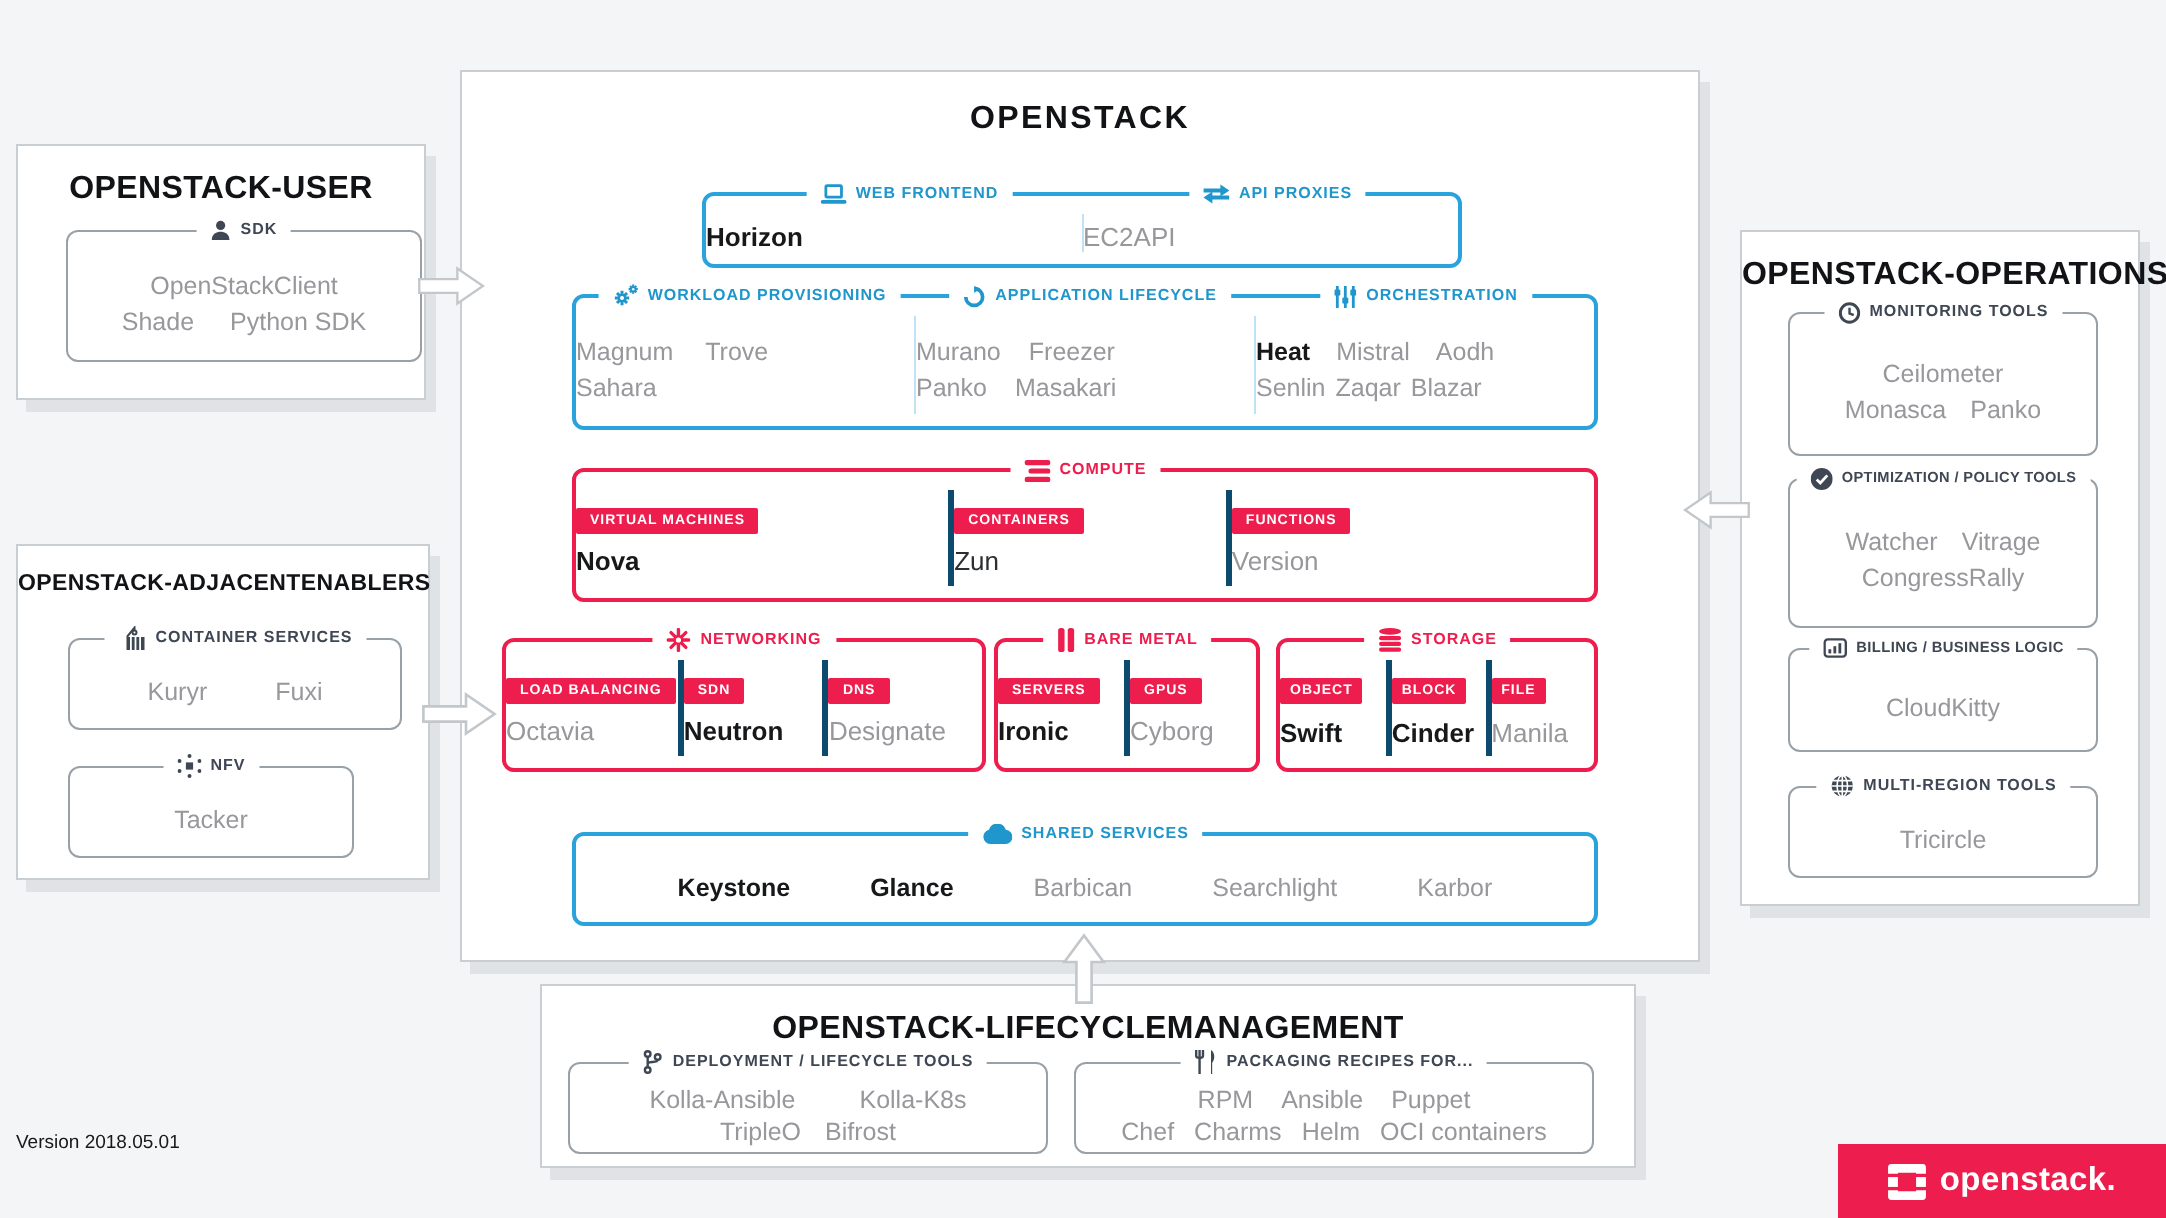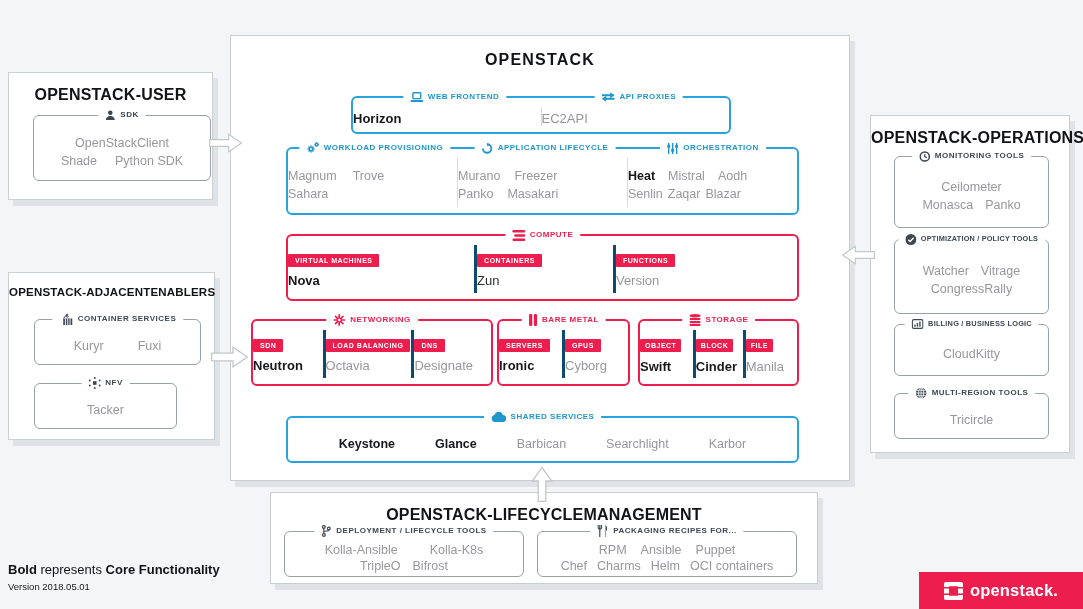--- a/index.html
+++ b/index.html
@@ -298,27 +298,27 @@
                 <line x1="0.8" y1="6" x2="11.2" y2="6"></line>
                 <line x1="2.3" y1="2.3" x2="9.7" y2="9.7"></line>
                 <line x1="9.7" y1="2.3" x2="2.3" y2="9.7"></line>
               </g>
               <circle cx="6" cy="6" r="1.9" fill="#fff" stroke="#ed1d4d" stroke-width="1.2"></circle>
             </svg>
         </span>
         <span>NETWORKING</span>
       </div>
       <div class="cols redsep">
+        <div class="col" style="flex:37">
+          <span class="badge">LOAD BALANCING</span>
+          <span class="name g">Octavia</span>
+        </div>
         <div class="col" style="flex:30">
           <span class="badge">SDN</span>
           <span class="name b">Neutron</span>
-        </div>
-        <div class="col" style="flex:37">
-          <span class="badge">LOAD BALANCING</span>
-          <span class="name g">Octavia</span>
         </div>
         <div class="col" style="flex:33">
           <span class="badge">DNS</span>
           <span class="name g">Designate</span>
         </div>
       </div>
     </div>
 
     <div class="gbox redb" style="left:266px;top:283px;width:133px;height:67px">
       <div class="gl red" style="left:50%">
@@ -559,21 +559,20 @@
         <path d="M37.3 9.2 H16 V3.2 L1.7 13 L16 22.8 V16.8 H37.3 Z" fill="#fff" stroke="#c2c7cb" stroke-width="1.3"></path>
       </svg>
   </span>
   <span class="arrow" style="left:529px;top:466px">
     <svg width="26" height="36" viewBox="0 0 26 36">
         <path d="M9.2 35.3 V15 H3.2 L13 1.7 L22.8 15 H16.8 V35.3 Z" fill="#fff" stroke="#c2c7cb" stroke-width="1.3"></path>
       </svg>
   </span>
 
   <div class="legend">
-    <div class="l1"><b>Bold</b><span> represents </span><b>Core Functionality</b></div>
     <div class="l2">Version 2018.05.01</div>
   </div>
 
   <div class="logobar">
     <span style="display:inline-flex">
       <svg width="19" height="18" viewBox="0 0 20 19">
           <g fill="#fff">
             <path d="M0 5.2 V1.8 A1.8 1.8 0 0 1 1.8 0 H18.2 A1.8 1.8 0 0 1 20 1.8 V5.2 H14.8 V4.6 H5.2 V5.2 Z"></path>
             <rect x="0" y="6.9" width="5.2" height="5.2"></rect>
             <rect x="14.8" y="6.9" width="5.2" height="5.2"></rect>

